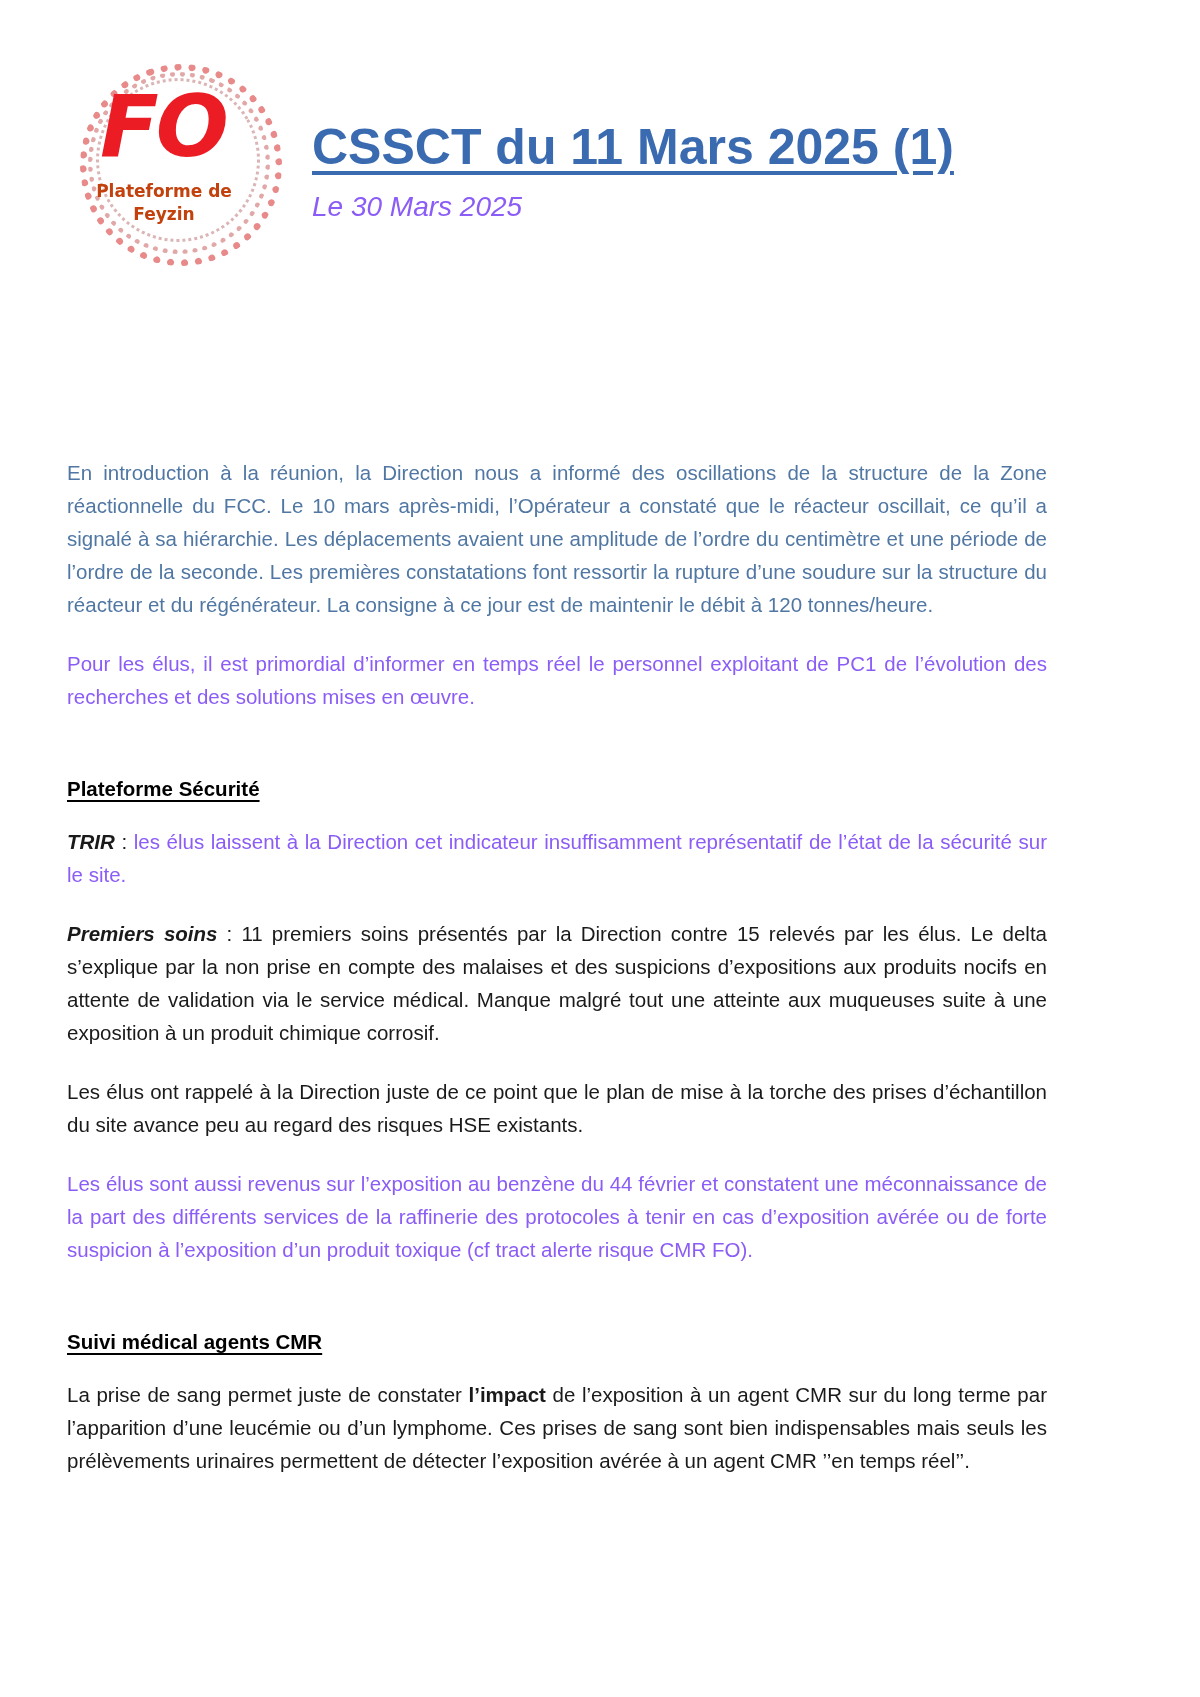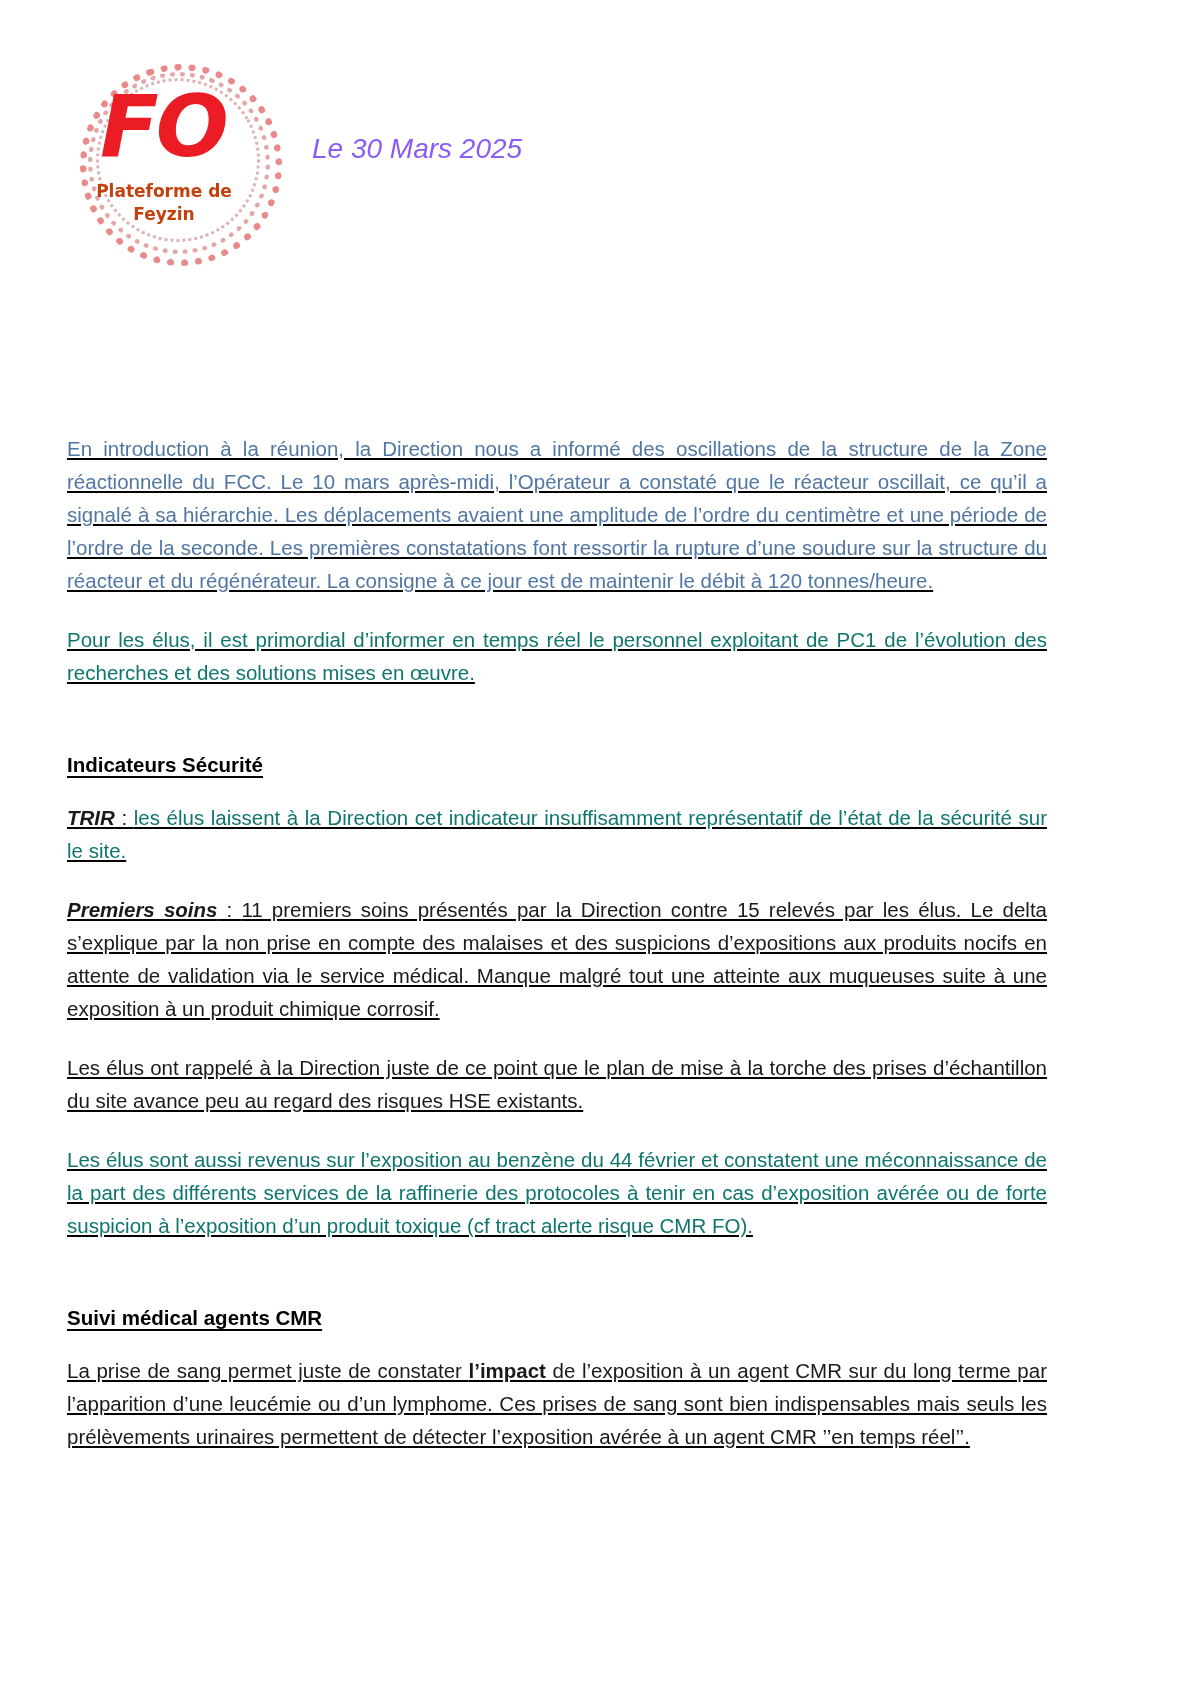--- a/index.html
+++ b/index.html
@@ -126,35 +126,34 @@
     font-style: italic;
     font-size: 28px;
     line-height: 34px;
     color: #8b5cf6;
   }
 
   
   .content {
     position: absolute;
     left: 67px;
-    top: 432px;
+    top: 456px;
     width: 980px;
-    text-decoration: underline;
   }
 
   p.para {
     margin: 0 0 26px 0;
     font-size: 20.5px;
     line-height: 33px;
     text-align: justify;
     hyphens: none;
   }
 
   .c-blue   { color: #5077a3; }
-  .c-red    { color: #0f766e; }
+  .c-red    { color: #8b5cf6; }
   .c-black  { color: #1a1a1a; }
 
   .b       { font-weight: bold; }
   .bi      { font-weight: bold; font-style: italic; margin-top: 32px; }
 
   h3.section {
     margin: 0 0 22px 0;
     font-size: 20.5px;
     line-height: 28px;
     font-weight: bold;
@@ -181,35 +180,36 @@
       <div class="logo-ring ring2"></div>
       <div class="logo-ring ring3"></div>
       <div class="logo-fo">FO</div>
       <div class="logo-sub">
         <span>Plateforme de</span><br>
         <span>Feyzin</span>
       </div>
     </div>
 
     <div class="title-block">
+      <div class="doc-title">CSSCT du 11 Mars 2025 (1)</div>
       <div class="doc-subtitle">Le 30 Mars 2025</div>
     </div>
 
   </div>
 
   <div class="content">
 
     <p class="para c-blue">En introduction à la réunion,  la Direction nous a informé des oscillations de la structure de la Zone réactionnelle du FCC. Le 10 mars après-midi, l’Opérateur a constaté que le réacteur oscillait, ce qu’il a signalé à sa hiérarchie. Les déplacements avaient une amplitude de l’ordre du centimètre et une période de l’ordre de la seconde. Les premières constatations font ressortir la rupture d’une soudure sur la structure du réacteur et du régénérateur. La consigne à ce jour est de maintenir le débit à 120 tonnes/heure.</p>
 
     <p class="para c-red">Pour les élus, il est primordial d’informer en temps réel le personnel exploitant de PC1 de l’évolution des recherches et des solutions mises en œuvre.</p>
 
     <div class="gap-lg"></div>
 
     <div class="sec-wrap">
-      <h3 class="section">Indicateurs Sécurité</h3>
+      <h3 class="section">Plateforme Sécurité</h3>
     </div>
 
     <p class="para"><span class="bi c-black">TRIR</span><span class="c-black"> : </span><span class="c-red">les élus laissent à la Direction cet indicateur insuffisamment représentatif de l’état de la sécurité sur le site.</span></p>
 
     <p class="para"><span class="bi c-black">Premiers soins</span><span class="c-black"> : </span><span class="c-black">11 premiers soins présentés par la Direction contre 15 relevés par les élus. Le delta s’explique par la non prise en compte des malaises et des suspicions d’expositions aux produits nocifs en attente de validation via le service médical. Manque malgré tout une atteinte aux muqueuses suite à une exposition à un produit chimique corrosif.</span></p>
 
     <p class="para c-black">Les élus ont rappelé à la Direction juste de ce point que le plan de mise à la torche des prises d’échantillon du site avance peu au regard des risques HSE existants.</p>
 
     <p class="para c-red">Les élus sont aussi revenus sur l’exposition au benzène du 44 février et constatent une méconnaissance de la part des différents services de la raffinerie des protocoles à tenir en cas d’exposition avérée ou de forte suspicion à l’exposition d’un produit toxique (cf tract alerte risque CMR FO).</p>
 

